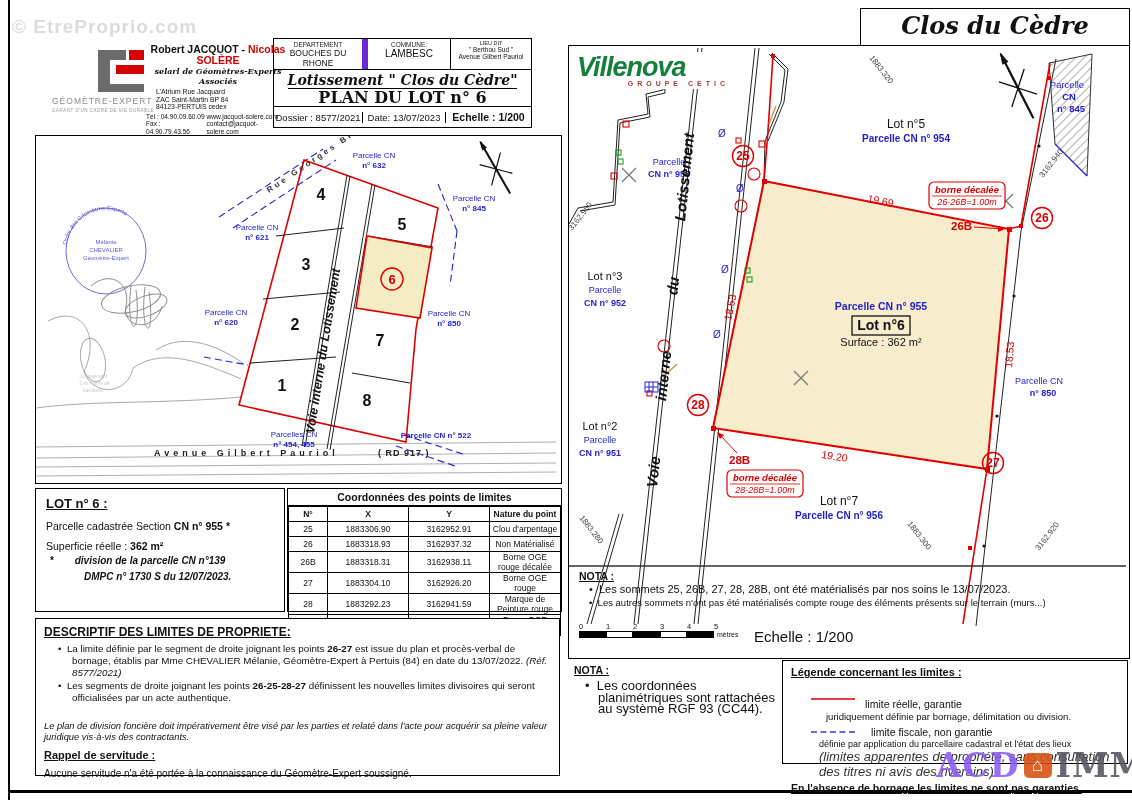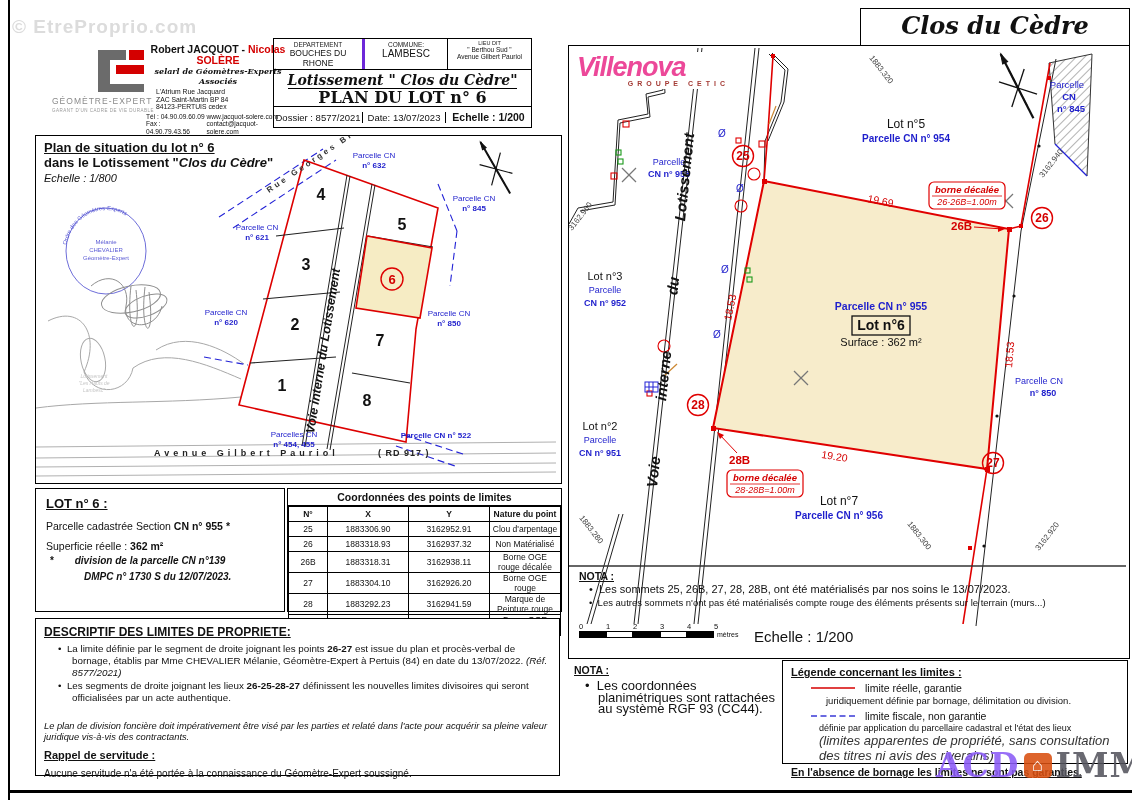--- a/index.html
+++ b/index.html
@@ -56,21 +56,21 @@
       </div>
       <div>
         <div>www.jacquot-solere.com</div>
         <div>contact@jacquot-solere.com</div>
       </div>
     </div>
   </div>
 
   <div class="abs" style="left:273px;top:38px;width:257px;height:88px;border:1.5px solid #000">
     <div style="display:flex;height:30px;border-bottom:1px solid #000">
-      <div class="ctr" style="width:88px;border-right:3px solid #6d28d9;padding-top:2px">
+      <div class="ctr" style="width:88px;border-right:6px solid #6d28d9;padding-top:2px">
         <div class="celllbl">DEPARTEMENT</div>
         <div style="font-size:8.5px">BOUCHES DU RHONE</div>
       </div>
       <div class="ctr" style="width:82px;border-right:1px solid #000;padding-top:2px">
         <div class="celllbl">COMMUNE:</div>
         <div style="font-size:10px">LAMBESC</div>
       </div>
       <div class="ctr" style="flex:1;padding-top:1px">
         <div class="celllbl" style="font-size:5.5px">LIEU DIT</div>
         <div style="font-size:6.5px">" Berthou Sud "</div>
@@ -203,27 +203,20 @@
         </g>
       </g>
 
       <g font-size="5" fill="#c6c6c6" font-style="italic" text-anchor="middle">
         <text x="58" y="242">Lotissement</text>
         <text x="58" y="249">"Les Hauts de</text>
         <text x="58" y="256">Lambesc"</text>
       </g>
     </svg>
 
-    <div class="abs" style="left:8px;top:4px">
-      <div class="b u" style="font-size:13px">Plan de situation du lot n° 6</div>
-      <div class="b" style="font-size:13px">
-        <span>dans le Lotissement "</span><span class="i">Clos du Cèdre</span><span>"</span>
-      </div>
-      <div class="i" style="font-size:11px;margin-top:2px">Echelle : 1/800</div>
-    </div>
   </div>
 
   <div class="abs box" style="left:35px;top:488px;width:248px;height:122px">
     <div class="b u" style="font-size:13px;margin:7px 0 0 10px">LOT n° 6 :</div>
     <div style="font-size:10.5px;margin:9px 0 0 10px">
       <span>Parcelle cadastrée Section </span><span class="b">CN n° 955 *</span>
     </div>
     <div style="font-size:10.5px;margin:8px 0 0 10px">
       <span>Superficie réelle : </span><span class="b">362 m²</span>
     </div>
@@ -283,21 +276,21 @@
     </tbody>
       </table>
   </div>
 
   <div class="abs box" style="left:35px;top:618px;width:525px;height:158px;padding:6px 8px;box-sizing:border-box">
     <div class="b u" style="font-size:12px">DESCRIPTIF DES LIMITES DE PROPRIETE:</div>
     <div style="font-size:9.8px;line-height:12px;margin-top:4px;padding-left:28px;text-indent:-14px">
       <span>•&nbsp;&nbsp;</span><span>La limite définie par le segment de droite joignant les points </span><span class="b">26-27</span><span> est issue du plan et procès-verbal de bornage, établis par Mme CHEVALIER Mélanie, Géomètre-Expert à Pertuis (84) en date du 13/07/2022. </span><span class="i">(Réf. 8577/2021)</span>
     </div>
     <div style="font-size:9.8px;line-height:12px;margin-top:1px;padding-left:28px;text-indent:-14px">
-      <span>•&nbsp;&nbsp;</span><span>Les segments de droite joignant les lieux </span><span class="b">26-25-28-27</span><span> définissent les nouvelles limites divisoires qui seront officialisées par un acte authentique.</span>
+      <span>•&nbsp;&nbsp;</span><span>Les segments de droite joignant les points </span><span class="b">26-25-28-27</span><span> définissent les nouvelles limites divisoires qui seront officialisées par un acte authentique.</span>
     </div>
     <div class="i" style="font-size:9.3px;line-height:11px;margin-top:17px">Le plan de division foncière doit impérativement être visé par les parties et relaté dans l'acte pour acquérir sa pleine valeur juridique vis-à-vis des contractants.</div>
     <div class="b u" style="font-size:11px;margin-top:6px">Rappel de servitude :</div>
     <div style="font-size:10px;margin-top:7px">Aucune servitude n'a été portée à la connaissance du Géomètre-Expert soussigné.</div>
   </div>
 
   <div class="abs box" style="left:568px;top:45px;width:560px;height:612px">
     <svg width="557" height="609" viewBox="0 0 557 609" style="position:absolute;left:0;top:0">
       <defs>
         <pattern id="hatch" width="6" height="6" patternUnits="userSpaceOnUse" patternTransform="rotate(45)">
@@ -467,21 +460,21 @@
         <text transform="translate(470,505) rotate(-52)">3162.920</text>
         <text transform="translate(10,472) rotate(52)">1883.280</text>
         <text transform="translate(338,478) rotate(52)">1883.300</text>
         <text transform="translate(3,185) rotate(-52)">3162.960</text>
       </g>
 
       <line x1="0" y1="520" x2="557" y2="520" stroke="#333" stroke-width="1.3"></line>
     </svg>
 
     <div class="abs" style="left:4px;top:6px;width:152px;background:#fff;padding:2px 4px">
-      <div class="b i" style="font-size:27px;line-height:26px;color:#ec4899;letter-spacing:-1px">Villenova</div>
+      <div class="b i" style="font-size:27px;line-height:26px;color:#15803d;letter-spacing:-1px">Villenova</div>
       <div class="b" style="font-size:7px;letter-spacing:4px;color:#a43a34;text-align:right">GROUPE CETIC</div>
     </div>
 
     <div class="abs" style="left:10px;top:524px;width:540px">
       <div class="b u" style="font-size:10.5px">NOTA :</div>
       <div style="font-size:11px;margin-top:1px;padding-left:22px;text-indent:-12px">•&nbsp;&nbsp;<span>Les sommets 25, 26B, 27, 28, 28B, ont été matérialisés par nos soins le 13/07/2023.</span></div>
       <div style="font-size:9.5px;margin-top:2px;padding-left:22px;text-indent:-12px">•&nbsp;&nbsp;<span>Les autres sommets n'ont pas été matérialisés compte rouge des éléments présents sur le terrain (murs...)</span></div>
     </div>
 
     <div class="abs" style="left:10px;top:576px">
@@ -505,28 +498,28 @@
     <div class="abs" style="left:185px;top:582px;font-size:15px">Echelle : 1/200</div>
   </div>
 
   <div class="abs" style="left:574px;top:664px;width:202px">
     <div class="b u" style="font-size:10.5px">NOTA :</div>
     <div style="font-size:13px;line-height:11.5px;margin-top:4px;padding-left:24px;text-indent:-13px">•&nbsp;&nbsp;<span>Les coordonnées planimétriques sont rattachées au système RGF 93 (CC44).</span></div>
   </div>
 
   <div class="abs box" style="left:782px;top:660px;width:346px;height:104px;padding:5px 8px;box-sizing:border-box">
     <div class="b u" style="font-size:11px">Légende concernant les limites :</div>
-    <div style="display:flex;align-items:center;margin-top:4px">
+    <div style="display:flex;margin-top:20px">
       <div style="width:44px;height:0;border-top:2px solid #e04040;margin-left:20px"></div>
       <span style="font-size:10.5px;margin-left:10px">limite réelle, garantie</span>
     </div>
     <div style="font-size:9.5px;margin:1px 0 0 35px">juridiquement définie par bornage, délimitation ou division.</div>
     <div style="display:flex;align-items:center;margin-top:4px">
       <div style="width:44px;height:0;border-top:2.5px dashed #6a6ae0;margin-left:20px"></div>
-      <span style="font-size:10.5px;margin-left:10px">limite fiscale, non garantie</span>
+      <span style="font-size:10.5px;margin-left:16px">limite fiscale, non garantie</span>
     </div>
     <div style="font-size:9px;margin:1px 0 0 28px">définie par application du parcellaire cadastral et l'état des lieux</div>
     <div class="i" style="font-size:13px;color:#333;margin:0 0 0 28px">(limites apparentes de propriété, sans consultation des titres ni avis des riverains)</div>
     <div class="b u" style="font-size:10.5px;margin-top:3px">En l'absence de bornage les limites ne sont pas garanties.</div>
   </div>
 
   <div class="abs" style="left:936px;top:746px;display:flex;align-items:center;opacity:.88">
     <span class="ser b" style="font-size:33px;color:#8b5cf6;letter-spacing:1px">ACD</span>
     <span style="display:inline-block;width:28px;height:25px;background:#d94f10;border-radius:5px;margin:0 4px;text-align:center;color:#fff;font-size:18px;line-height:25px">⌂</span>
     <span class="ser b" style="font-size:33px;color:#55555e;letter-spacing:1px">IMMOBILIER</span>

